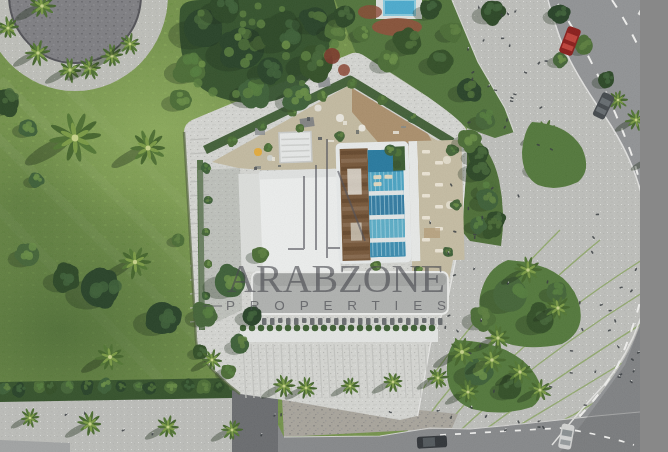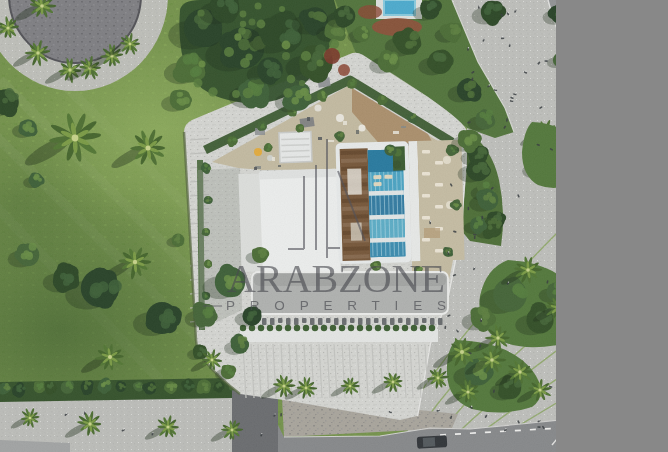--- a/index.html
+++ b/index.html
@@ -1,15 +1,15 @@
 <!DOCTYPE html>
 <html><head><meta charset="utf-8">
 <style>
   html,body{margin:0;padding:0;background:#888;}
-  #scene{width:556px;height:452px;position:relative;overflow:hidden;font-family:"Liberation Sans",sans-serif;}
+  #scene{width:640px;height:452px;position:relative;overflow:hidden;font-family:"Liberation Sans",sans-serif;}
 </style></head><body>
 <div id="scene">
 <svg width="668" height="452" viewBox="0 0 668 452">
 <defs>
   <radialGradient id="glawnlight">
           <stop offset="0%" stop-color="#93b261" stop-opacity="0.85"></stop>
           <stop offset="100%" stop-color="#93b261" stop-opacity="0"></stop>
         </radialGradient>
   <radialGradient id="glawndark">
           <stop offset="0%" stop-color="#4c6c36" stop-opacity="0.8"></stop>

